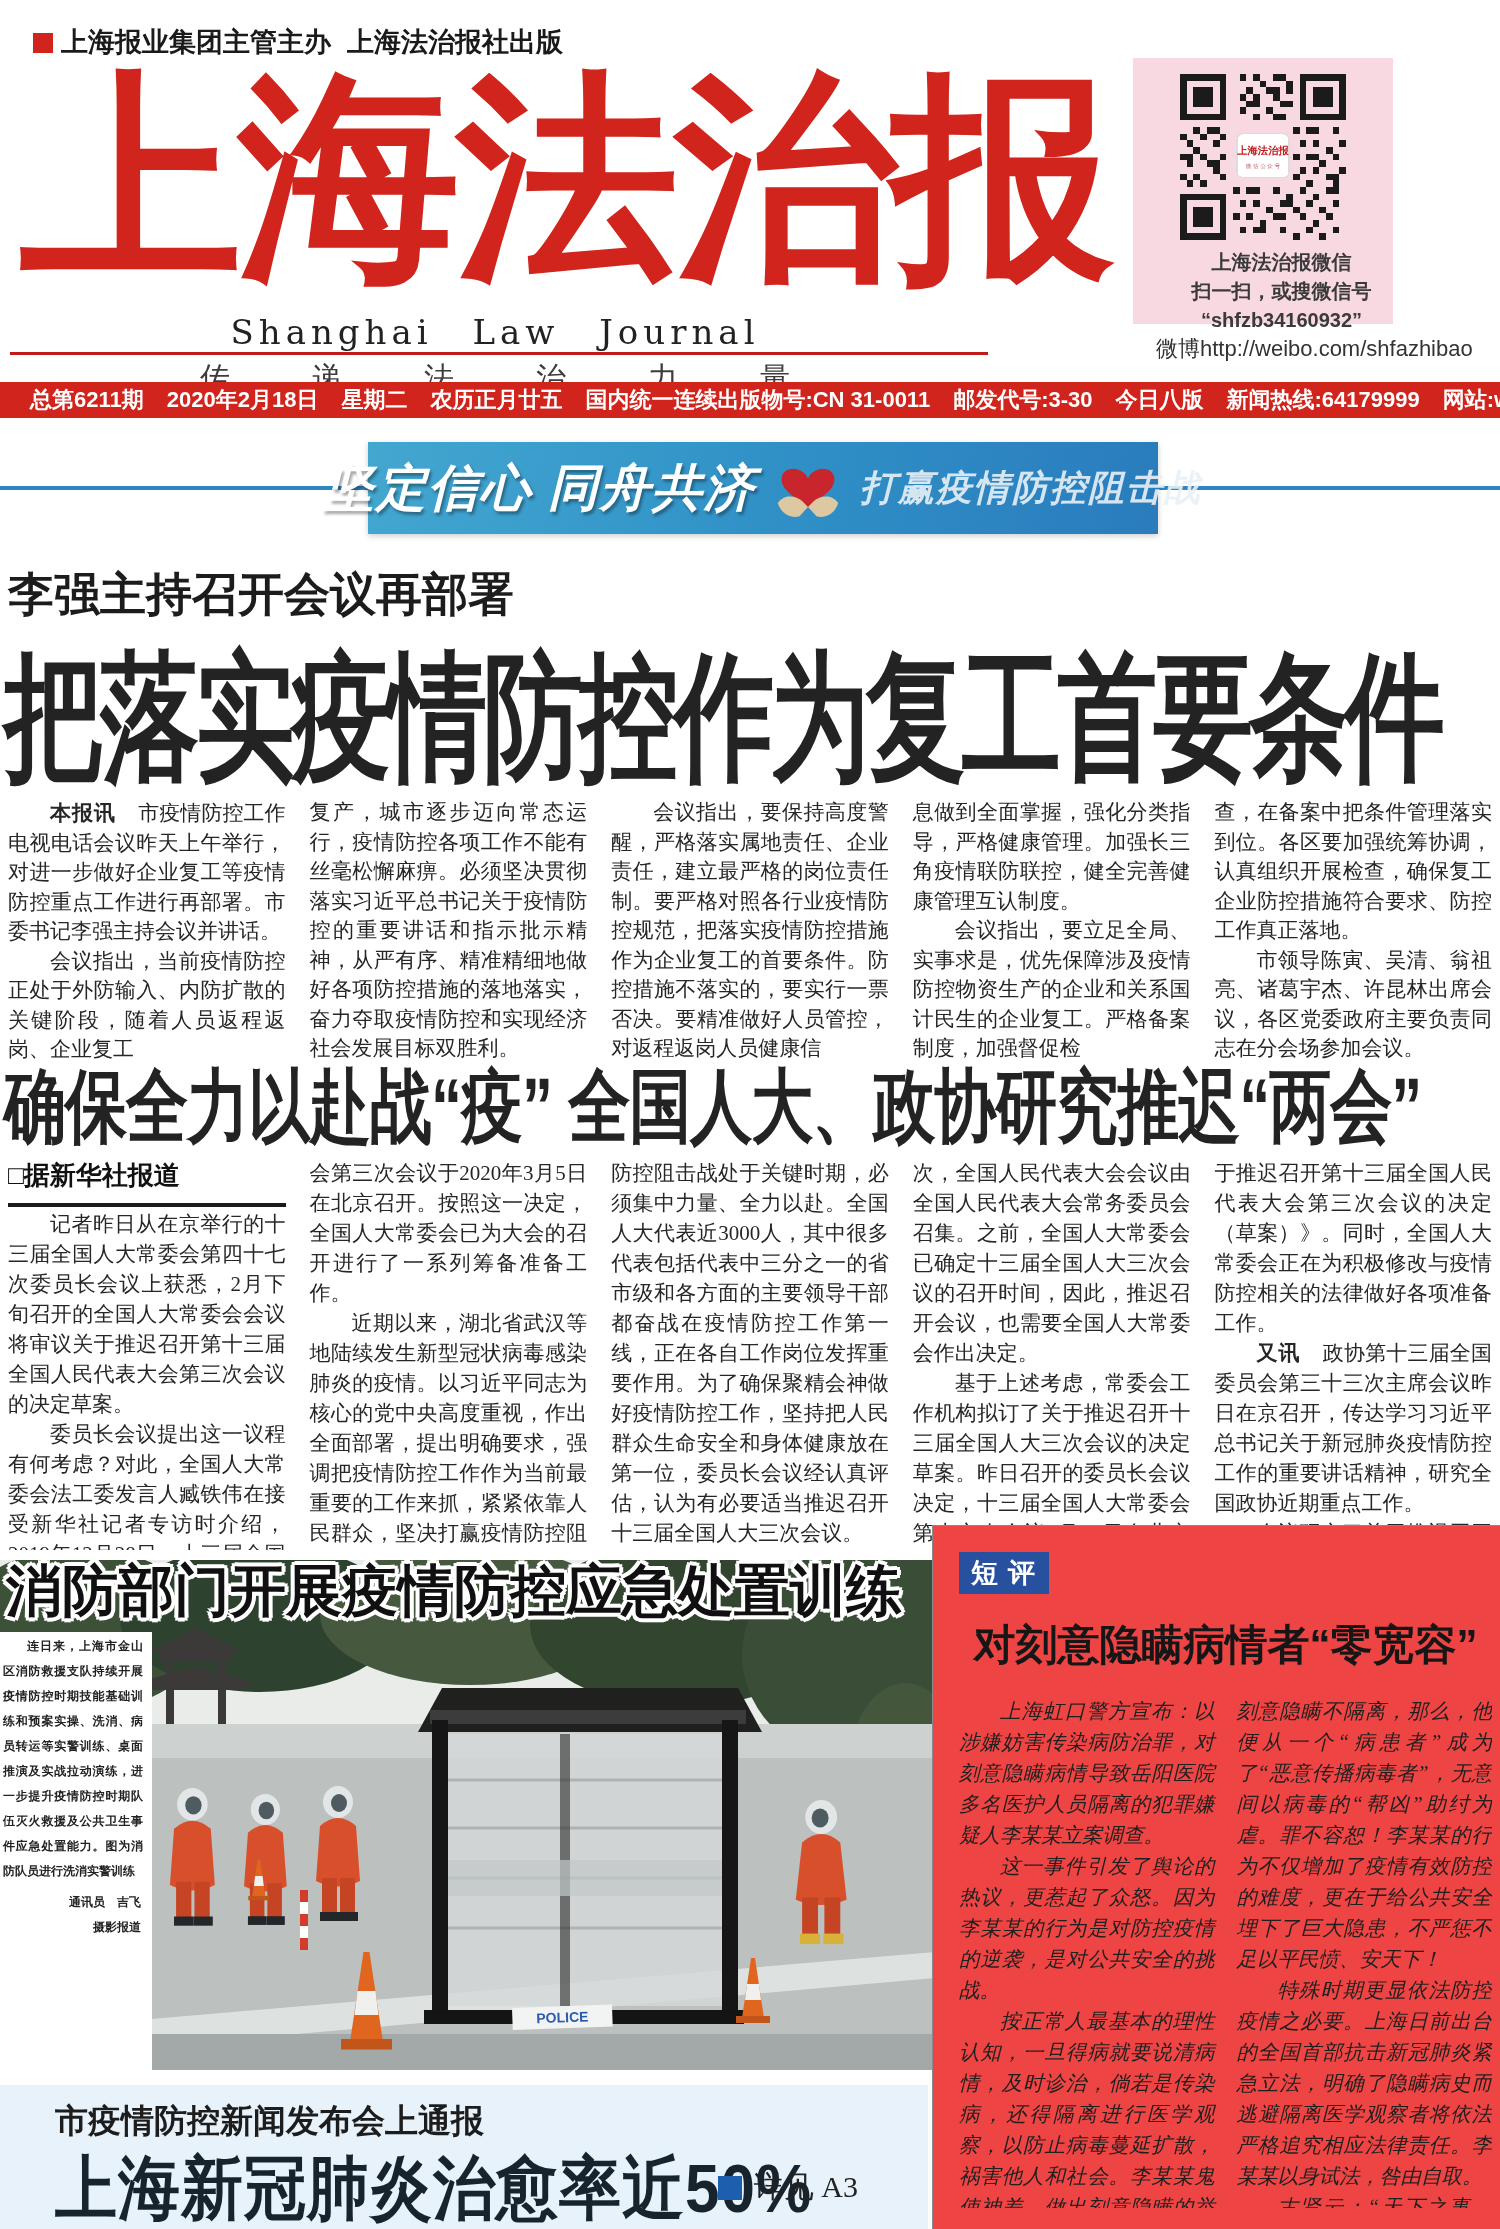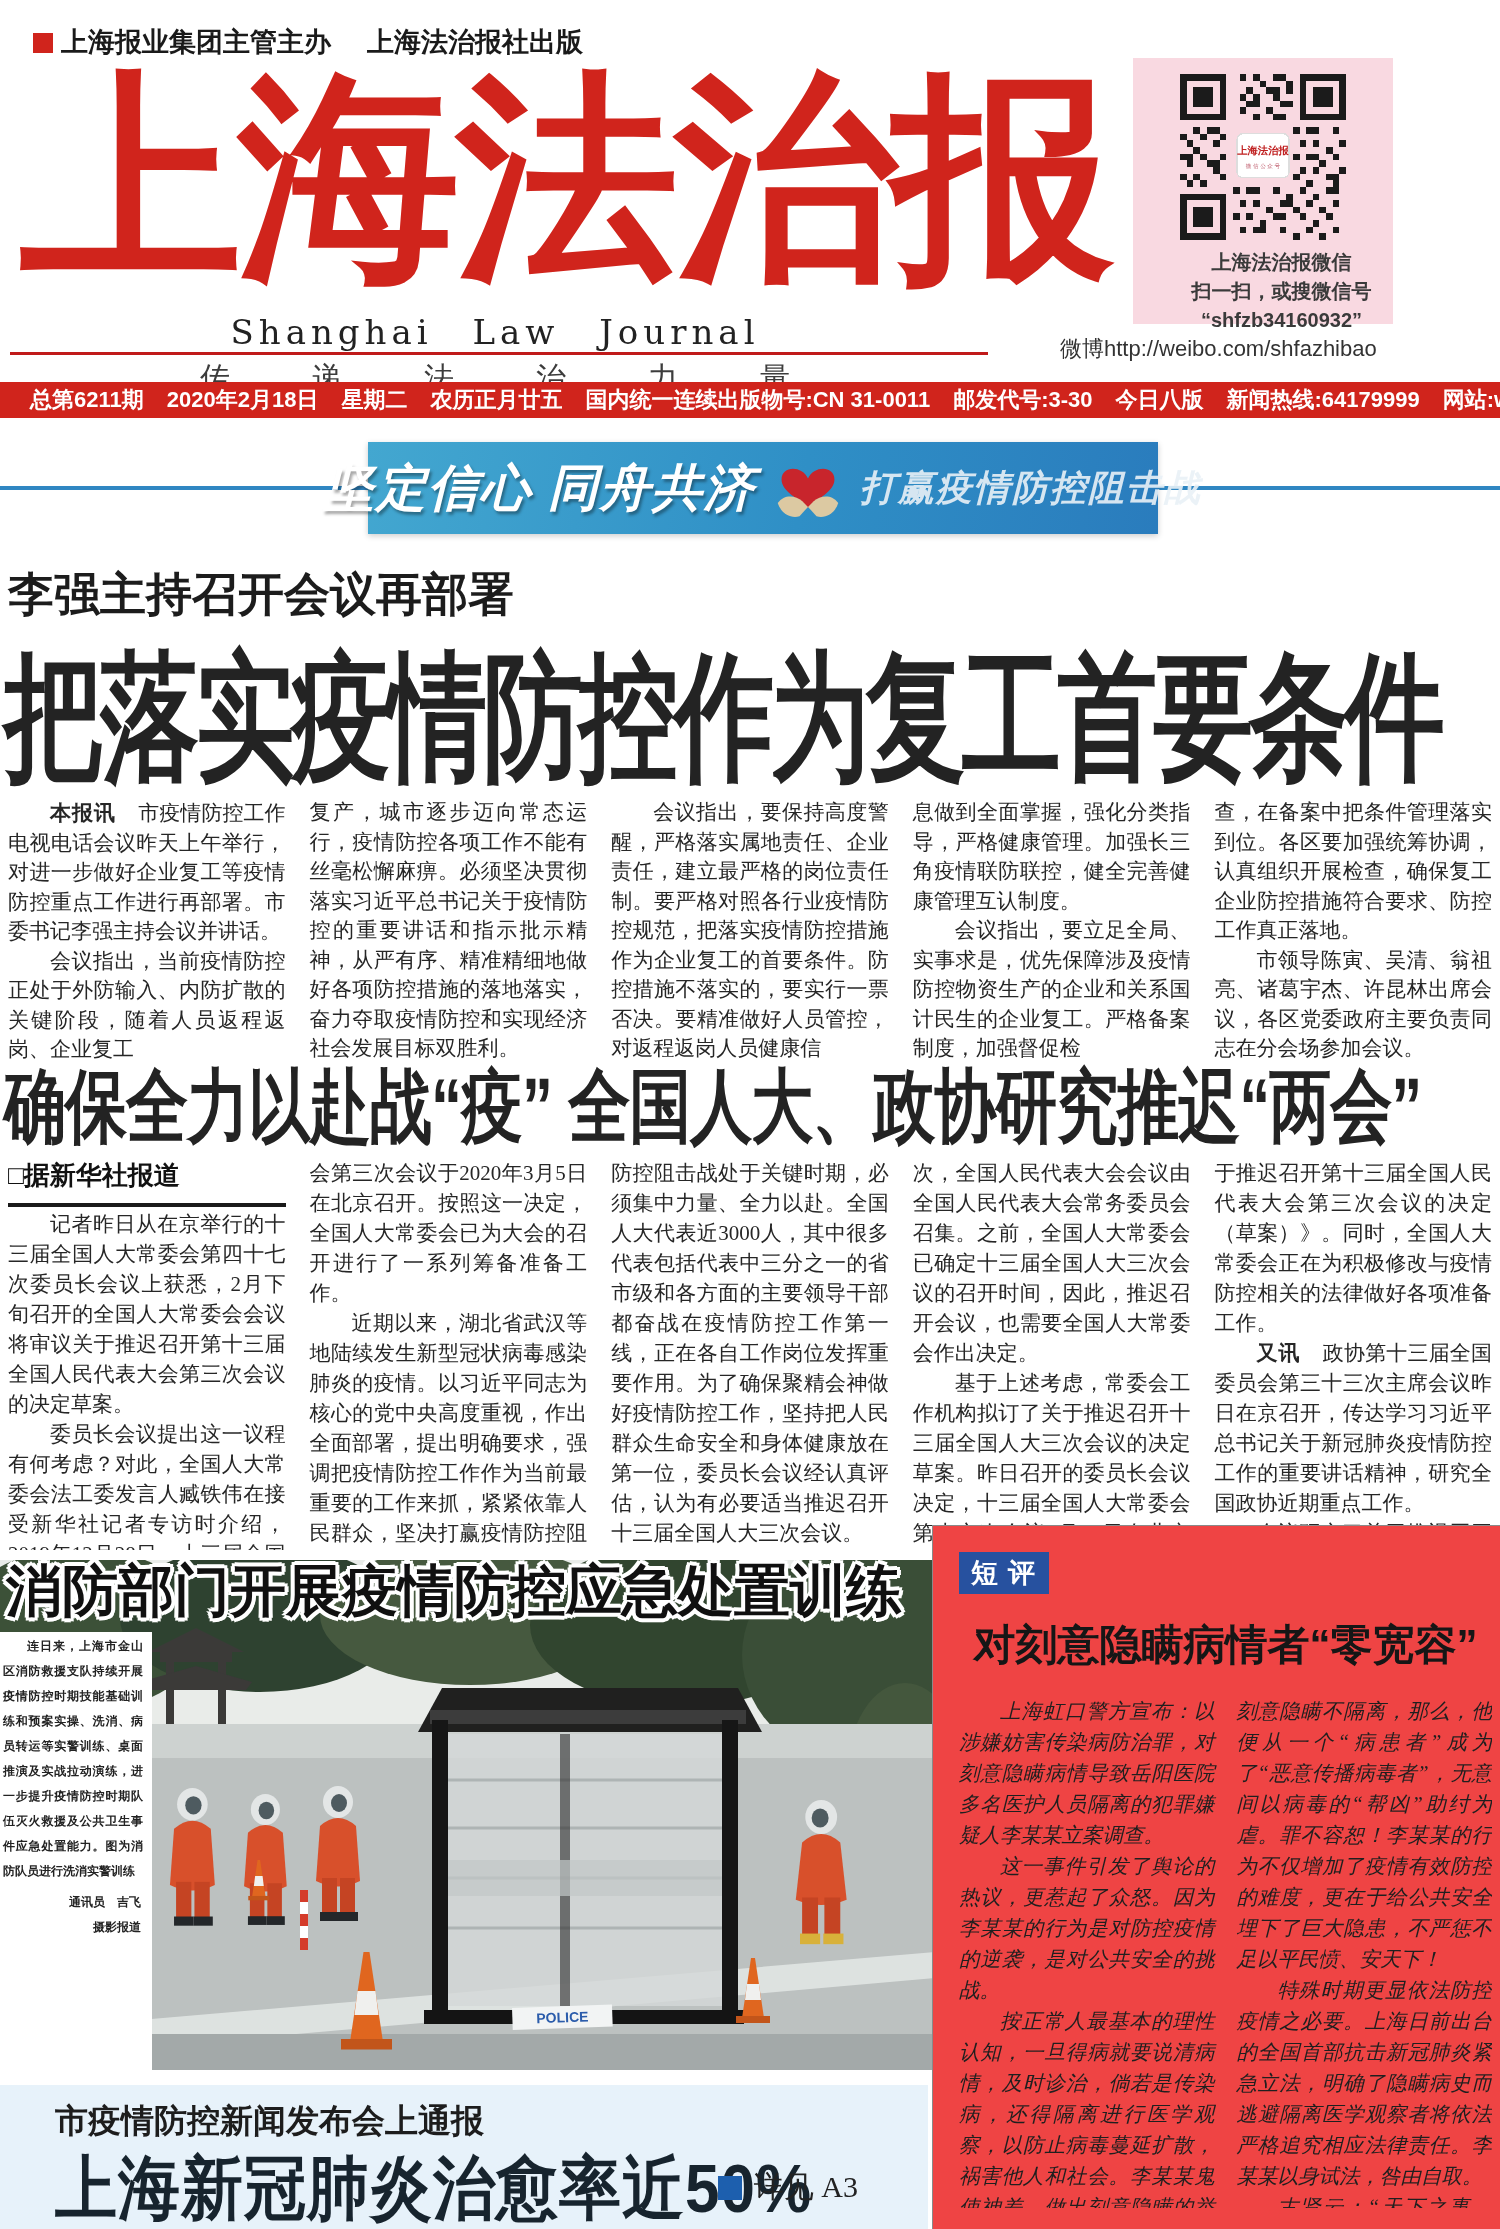--- a/index.html
+++ b/index.html
@@ -1,31 +1,31 @@
 <!DOCTYPE html>
 <html><head>
 <meta charset="utf-8">
 <style>
   html,body{margin:0;padding:0;background:#e5e5e5;}
   #page{position:relative;width:1500px;height:2229px;background:#fff;margin:0 auto;overflow:hidden;
         font-family:"Liberation Sans",sans-serif;color:#1a1a1a;}
   
   .publisher{position:absolute;left:33px;top:26px;font:bold 27px/1.2 "Liberation Sans",sans-serif;color:#1a1a1a;white-space:nowrap;}
   .sq{display:inline-block;width:20px;height:20px;background:#d0241c;margin-right:8px;vertical-align:-2px;}
-  .pub2{margin-left:36px;}
+  .pub2{margin-left:16px;}
   .mast-title{position:absolute;left:20px;top:44px;font-family:"DejaVu Serif",serif;font-weight:bold;color:#d0241c;
               font-size:222px;line-height:1.2;letter-spacing:-4px;white-space:nowrap;}
   .slj{position:absolute;left:0;top:312px;width:990px;text-align:center;font-family:"DejaVu Serif",serif;
        font-size:34px;color:#222;letter-spacing:5px;word-spacing:24px;}
   .red-rule{position:absolute;left:10px;top:352px;width:978px;height:3px;background:#c01a1a;}
   .slogan-cn{position:absolute;left:200px;top:358px;font-size:30px;color:#3c3c3c;letter-spacing:82px;white-space:nowrap;}
   .qr-box{position:absolute;left:1133px;top:58px;width:260px;height:266px;background:#f9d9e1;text-align:center;box-sizing:border-box;padding-top:16px;}
   .qr-box svg{width:166px;height:166px;display:block;margin:0 auto 8px;}
   .qr-l{font:bold 20px/29px "Liberation Sans",sans-serif;color:#3a3a3a;padding-left:37px;}
-  .weibo{position:absolute;left:1060px;top:334px;font-size:22px;color:#333;}
+  .weibo{position:absolute;left:1156px;top:334px;font-size:22px;color:#333;}
   
   .infobar{position:absolute;left:0;top:382px;width:1500px;height:36px;background:#d0241c;color:#fff;
            font:bold 22px/36px "Liberation Sans",sans-serif;padding-left:30px;box-sizing:border-box;white-space:nowrap;}
   .ib-item+.ib-item{margin-left:23px;}
   
   .banner-line{position:absolute;left:0;top:486px;width:1500px;height:4px;background:#2f86c2;}
   .banner{position:absolute;left:368px;top:442px;width:790px;height:92px;
           background:linear-gradient(100deg,#43a7d0 0%,#2f8fc6 55%,#2a7cbd 100%);
           display:flex;align-items:center;justify-content:center;gap:14px;box-shadow:0 2px 6px rgba(0,0,0,.2);}
   .b1{font:italic 900 50px "Liberation Sans",sans-serif;color:#fff;text-shadow:2px 3px 3px rgba(0,0,0,.35);letter-spacing:2px;white-space:nowrap;}

